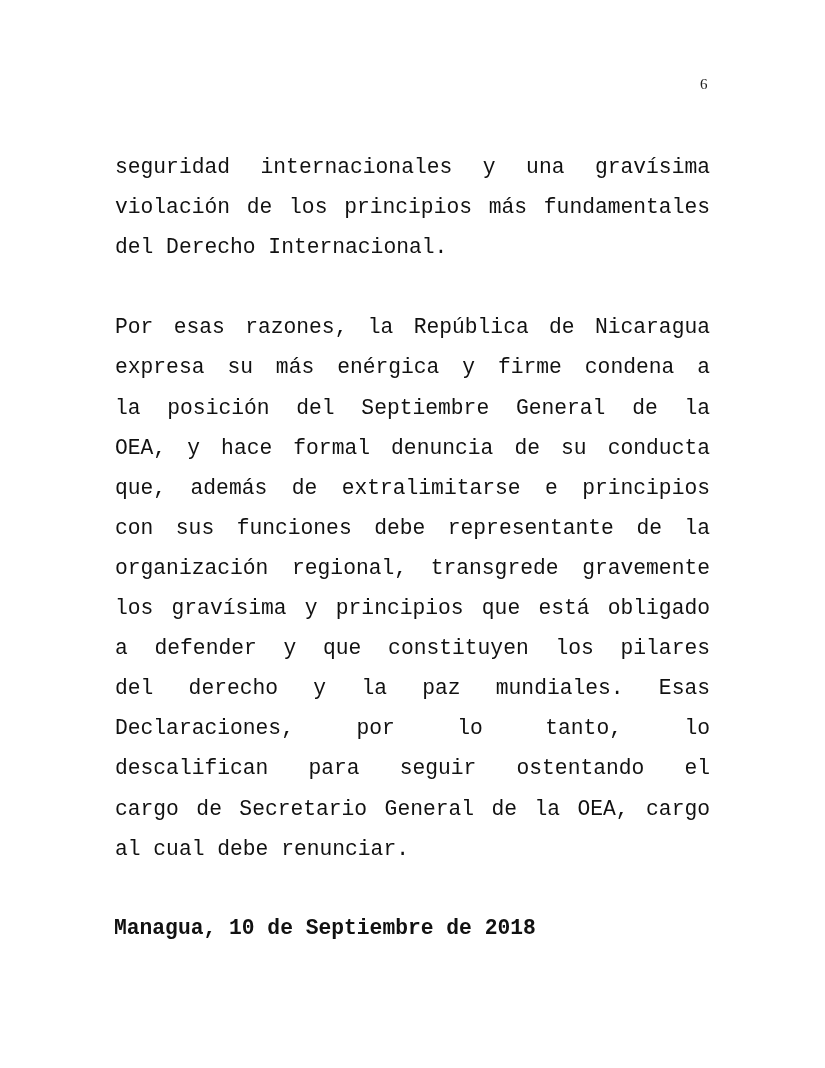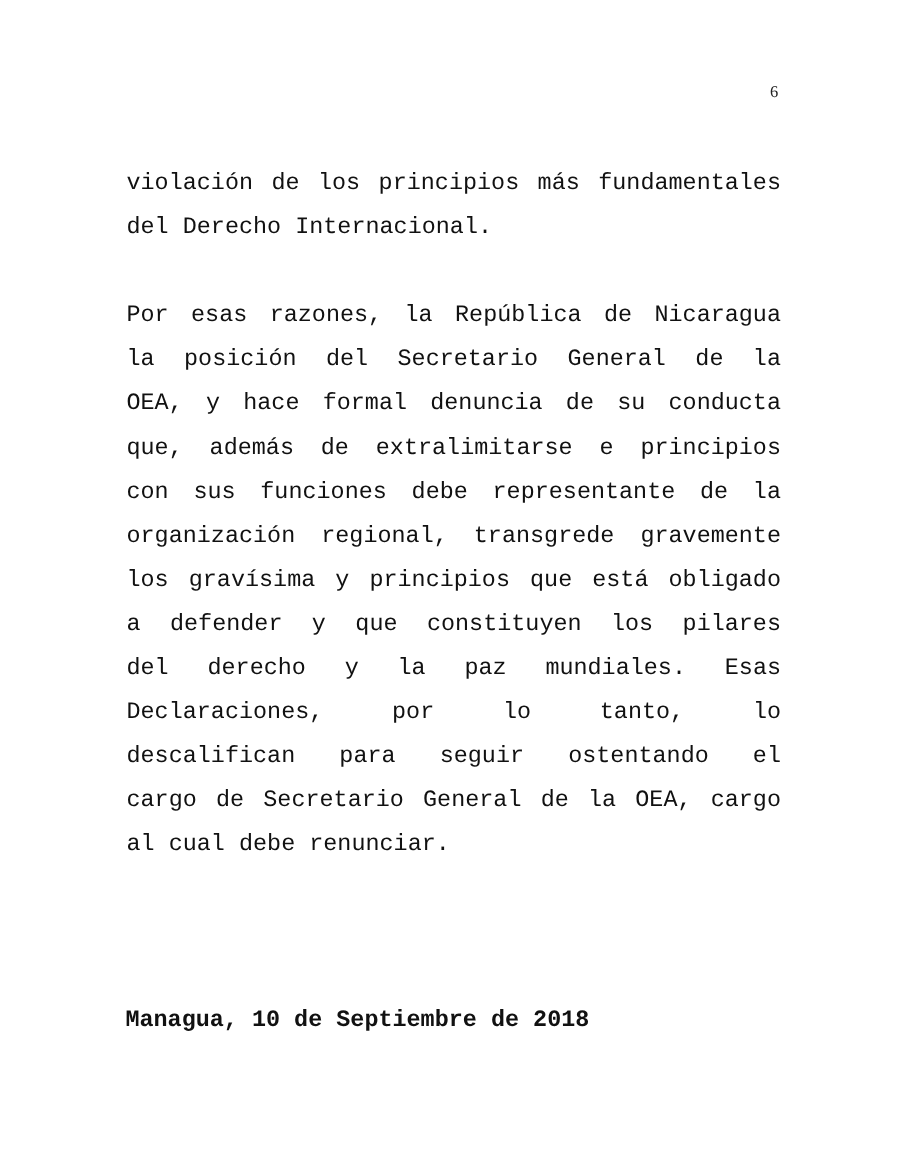--- a/index.html
+++ b/index.html
@@ -24,27 +24,29 @@
       line-height: 40px; white-space: nowrap;
     }
   </style>
 </head>
 <body>
 
 <div class="page-number">6</div>
 
 <div class="content">
   <div>
+    <span class="line">seguridad internacionales y una gravísima</span>
     <span class="line">violación de los principios más fundamentales</span>
     <span class="line last">del Derecho Internacional.</span>
   </div>
   <div class="gap"></div>
   <div>
     <span class="line">Por esas razones, la República de Nicaragua</span>
-    <span class="line">la posición del Secretario General de la</span>
+    <span class="line">expresa su más enérgica y firme condena a</span>
+    <span class="line">la posición del Septiembre General de la</span>
     <span class="line">OEA, y hace formal denuncia de su conducta</span>
     <span class="line">que, además de extralimitarse e principios</span>
     <span class="line">con sus funciones debe representante de la</span>
     <span class="line">organización regional, transgrede gravemente</span>
     <span class="line">los gravísima y principios que está obligado</span>
     <span class="line">a defender y que constituyen los pilares</span>
     <span class="line">del derecho y la paz mundiales. Esas</span>
     <span class="line">Declaraciones, por lo tanto, lo</span>
     <span class="line">descalifican para seguir ostentando el</span>
     <span class="line">cargo de Secretario General de la OEA, cargo</span>

